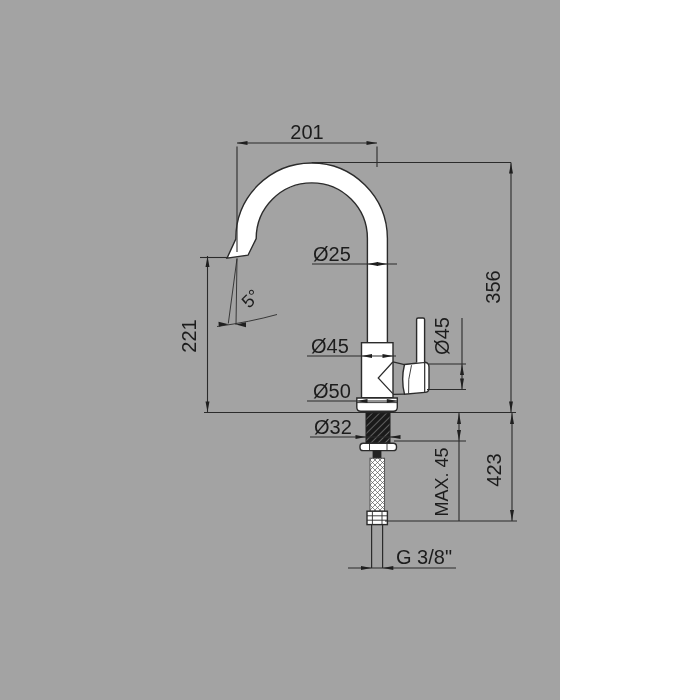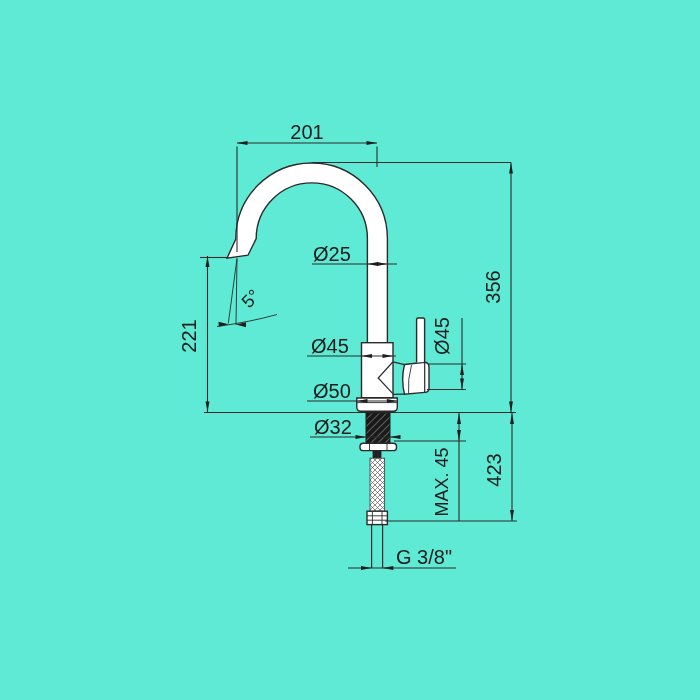--- a/index.html
+++ b/index.html
@@ -1,16 +1,16 @@
 <!DOCTYPE html>
 <html><head>
 <meta charset="utf-8">
 <style>
   html,body{margin:0;padding:0;background:#ffffff;}
-  .canvas{position:relative;width:700px;height:700px;background:#5eead4;overflow:hidden;}
+  .canvas{position:relative;width:560px;height:700px;background:#a3a3a3;overflow:hidden;}
   svg{position:absolute;left:0;top:0;}
   text{font-family:"Liberation Sans","DejaVu Sans",sans-serif;fill:#1c1c1c;}
   .dimtxt{font-size:20px;}
   .dimtxt-sm{font-size:18px;}
   .thin{stroke:#2b2b2b;stroke-width:1.1;fill:none;}
   .hair{stroke:#2b2b2b;stroke-width:0.9;fill:none;}
   .part{stroke:#2b2b2b;stroke-width:1.4;fill:#ffffff;}
   .partline{stroke:#2b2b2b;stroke-width:1.2;fill:none;}
   .arrow{fill:#1f1f1f;stroke:none;}
 </style>

